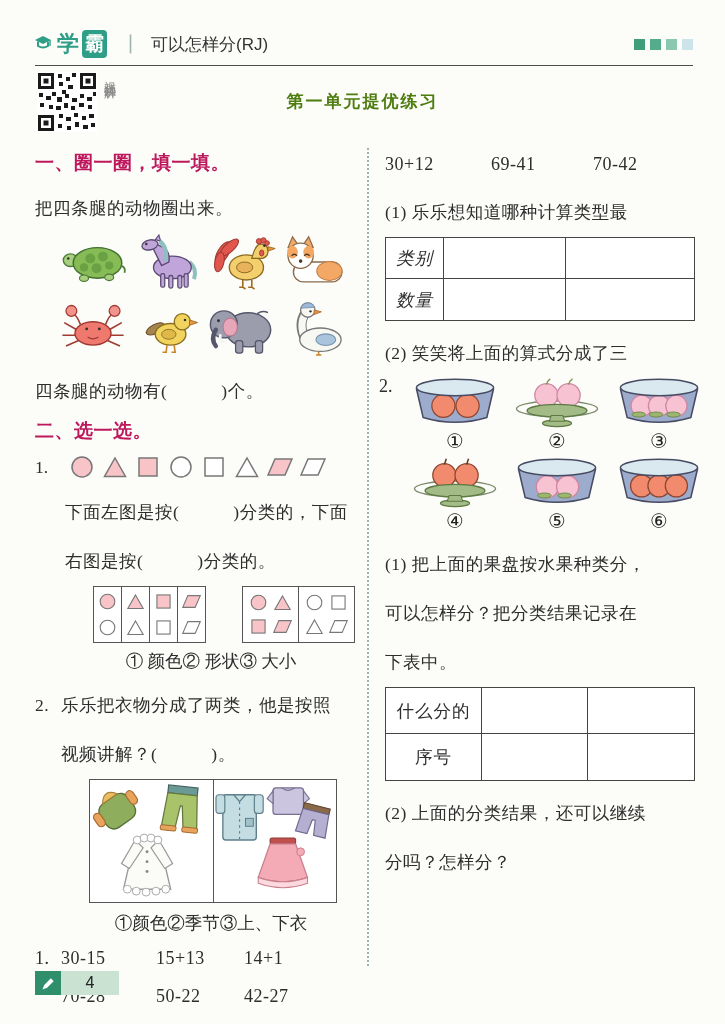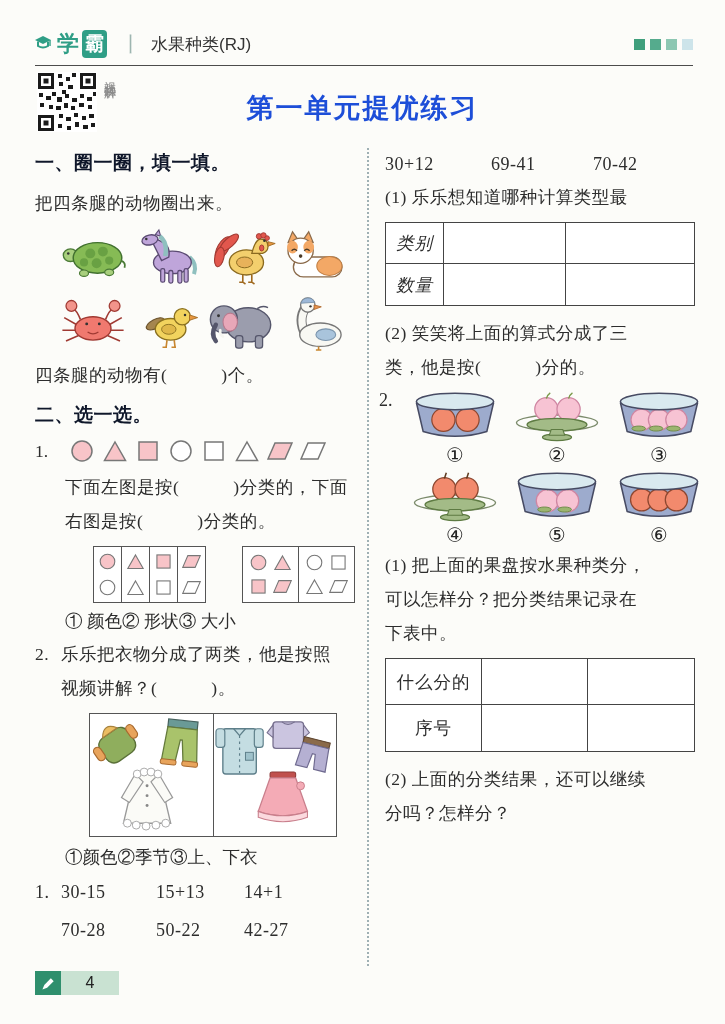--- a/index.html
+++ b/index.html
@@ -19,46 +19,46 @@
   .brand-divider { color:#9db5b0; font-size:20px; margin:0 4px 0 8px; font-weight:normal; }
   .book-label { font-size:17px; color:#333; font-family:"Liberation Sans","DejaVu Sans",sans-serif; }
   .corner-squares { display:flex; gap:5px; align-items:center; }
   .corner-squares span { width:11px; height:11px; display:block; }
   .sq1{background:#3f9f7c;} .sq2{background:#55ab8d;} .sq3{background:#8cc7b2;} .sq4{background:#cde4ea;}
   
   .qr-block { position:absolute; left:37px; top:72px; display:flex; gap:4px; }
   .qr-caption { writing-mode:vertical-rl; font-size:12px; color:#8a8a8a; letter-spacing:2px;
                 font-family:"Liberation Sans","DejaVu Sans",sans-serif; }
   .page-title { position:absolute; left:0; right:0; top:90px; text-align:center;
-                font-size:27px; font-weight:bold; color:#1d4ed8; letter-spacing:2px; }
+                font-size:17px; font-weight:bold; color:#4d7c0f; letter-spacing:2px; }
   
   .content { position:absolute; left:35px; top:148px; right:18px; bottom:40px; display:flex; }
   .col-left  { width:326px; flex:none; }
   .col-divider { flex:none; width:0; border-left:2px dotted #9fb0b4; margin:0 8px 0 6px; height:818px; }
   .col-right { flex:1; padding-left:8px; }
-  .sec-heading { color:#0f172a; font-weight:bold; font-size:19px; margin:2px 0 10px 0; letter-spacing:0.5px; }
-  .t-line { font-size:17.5px; line-height:34px; letter-spacing:0.5px; }
+  .sec-heading { color:#be185d; font-weight:bold; font-size:19px; margin:2px 0 10px 0; letter-spacing:0.5px; }
+  .t-line { font-size:17.5px; line-height:34px; letter-spacing:0.5px;margin-top:15px; }
   .hang { position:relative; padding-left:26px; }
   .hang .qnum { position:absolute; left:0; top:0; }
   
   .shape-row { display:flex; align-items:center; gap:7px; margin:4px 0 6px 0; }
   .shape-row .qnum { font-size:17.5px; margin-right:14px; }
   svg.shp { width:26px; height:26px; stroke-width:1.5; }
   svg.shp.sm { width:19px; height:19px; }
   .shp.pink  { fill:#f8c4c8; stroke:#777; }
   .shp.white { fill:#ffffff; stroke:#777; }
   .sortboxes { display:flex; gap:36px; margin:8px 0 6px 58px; }
   .sortbox { display:flex; border:1.6px solid #555; background:#fff; }
   .sortbox .cell { display:flex; flex-direction:column; align-items:center; gap:7px;
                    padding:5px 4px; border-right:1.6px solid #555; }
   .sortbox .cell:last-child { border-right:none; }
   .sortbox .cell2 { display:grid; grid-template-columns:1fr 1fr; gap:4px 5px;
                     padding:5px 6px; place-items:center; border-right:1.6px solid #555; }
   .sortbox .cell2:last-child { border-right:none; }
-  .options-row { display:flex; margin:6px 12px 4px 30px; width:292px; justify-content:flex-start;
+  .options-row { display:flex; margin:6px 12px 4px 30px; width:292px; justify-content:center;
                  font-size:17.5px; }
   
   .clothes-box { display:flex; border:1.6px solid #555; background:#fff; width:246px; margin:8px 0 8px 54px; }
   .clothes-cell { width:123px; height:122px; border-right:1.6px solid #555; }
   .clothes-cell:last-child { border-right:none; }
   
   .animal-grid { display:grid; grid-template-columns:repeat(4,72px); column-gap:2px; row-gap:4px; margin:6px 0 4px 22px; }
   .animal-grid svg { width:72px; height:62px; }
   
   .eq-row { display:grid; grid-template-columns:95px 88px auto; font-size:18px; line-height:38px;
@@ -114,21 +114,21 @@
       <svg width="16" height="18" viewBox="0 0 16 18">
         <polygon points="8,1 16,5 8,9 0,5" fill="#2f9e86"></polygon>
         <path d="M3,6.5 L3,11 Q8,14 13,11 L13,6.5" fill="none" stroke="#2f9e86" stroke-width="2"></path>
         <line x1="15" y1="5" x2="15" y2="11" stroke="#2f9e86" stroke-width="1.4"></line>
       </svg>
       <span class="brand-badge">
         <span class="brand-xue">学</span>
           <span class="brand-ba">霸</span>
       </span>
       <span class="brand-divider">丨</span>
-      <span class="book-label">水果种类(RJ)</span>
+      <span class="book-label">可以怎样分(RJ)</span>
     </div>
     <div class="corner-squares">
       <span class="sq1"></span>
         <span class="sq2"></span>
         <span class="sq3"></span>
         <span class="sq4"></span>
     </div>
   </div>
 
   <div class="qr-block">
@@ -534,21 +534,20 @@
       <div class="blank-table tbl1">
         <div class="cell">类别</div>
         <div class="cell"></div>
         <div class="cell last-col"></div>
         <div class="cell last-row">数量</div>
         <div class="cell last-row"></div>
         <div class="cell last-col last-row"></div>
       </div>
 
       <div class="t-line">(2) 笑笑将上面的算式分成了三</div>
-      <div class="t-line">类，他是按(　　　)分的。</div>
 
       <div class="fruit-section">
         <span class="qnum">2.</span>
         <div class="fruit-grid">
 
           <div class="fruit-item">
             <svg viewBox="0 0 96 58">
               <path d="M8,15 L15,45 Q48,55 81,45 L88,15" fill="#9dabcd" stroke="#474b63" stroke-width="1.6"></path>
               <g transform="translate(36,33)">
                   <circle r="12" fill="#f28a6d" stroke="#8d4730" stroke-width="1.3"></circle>

